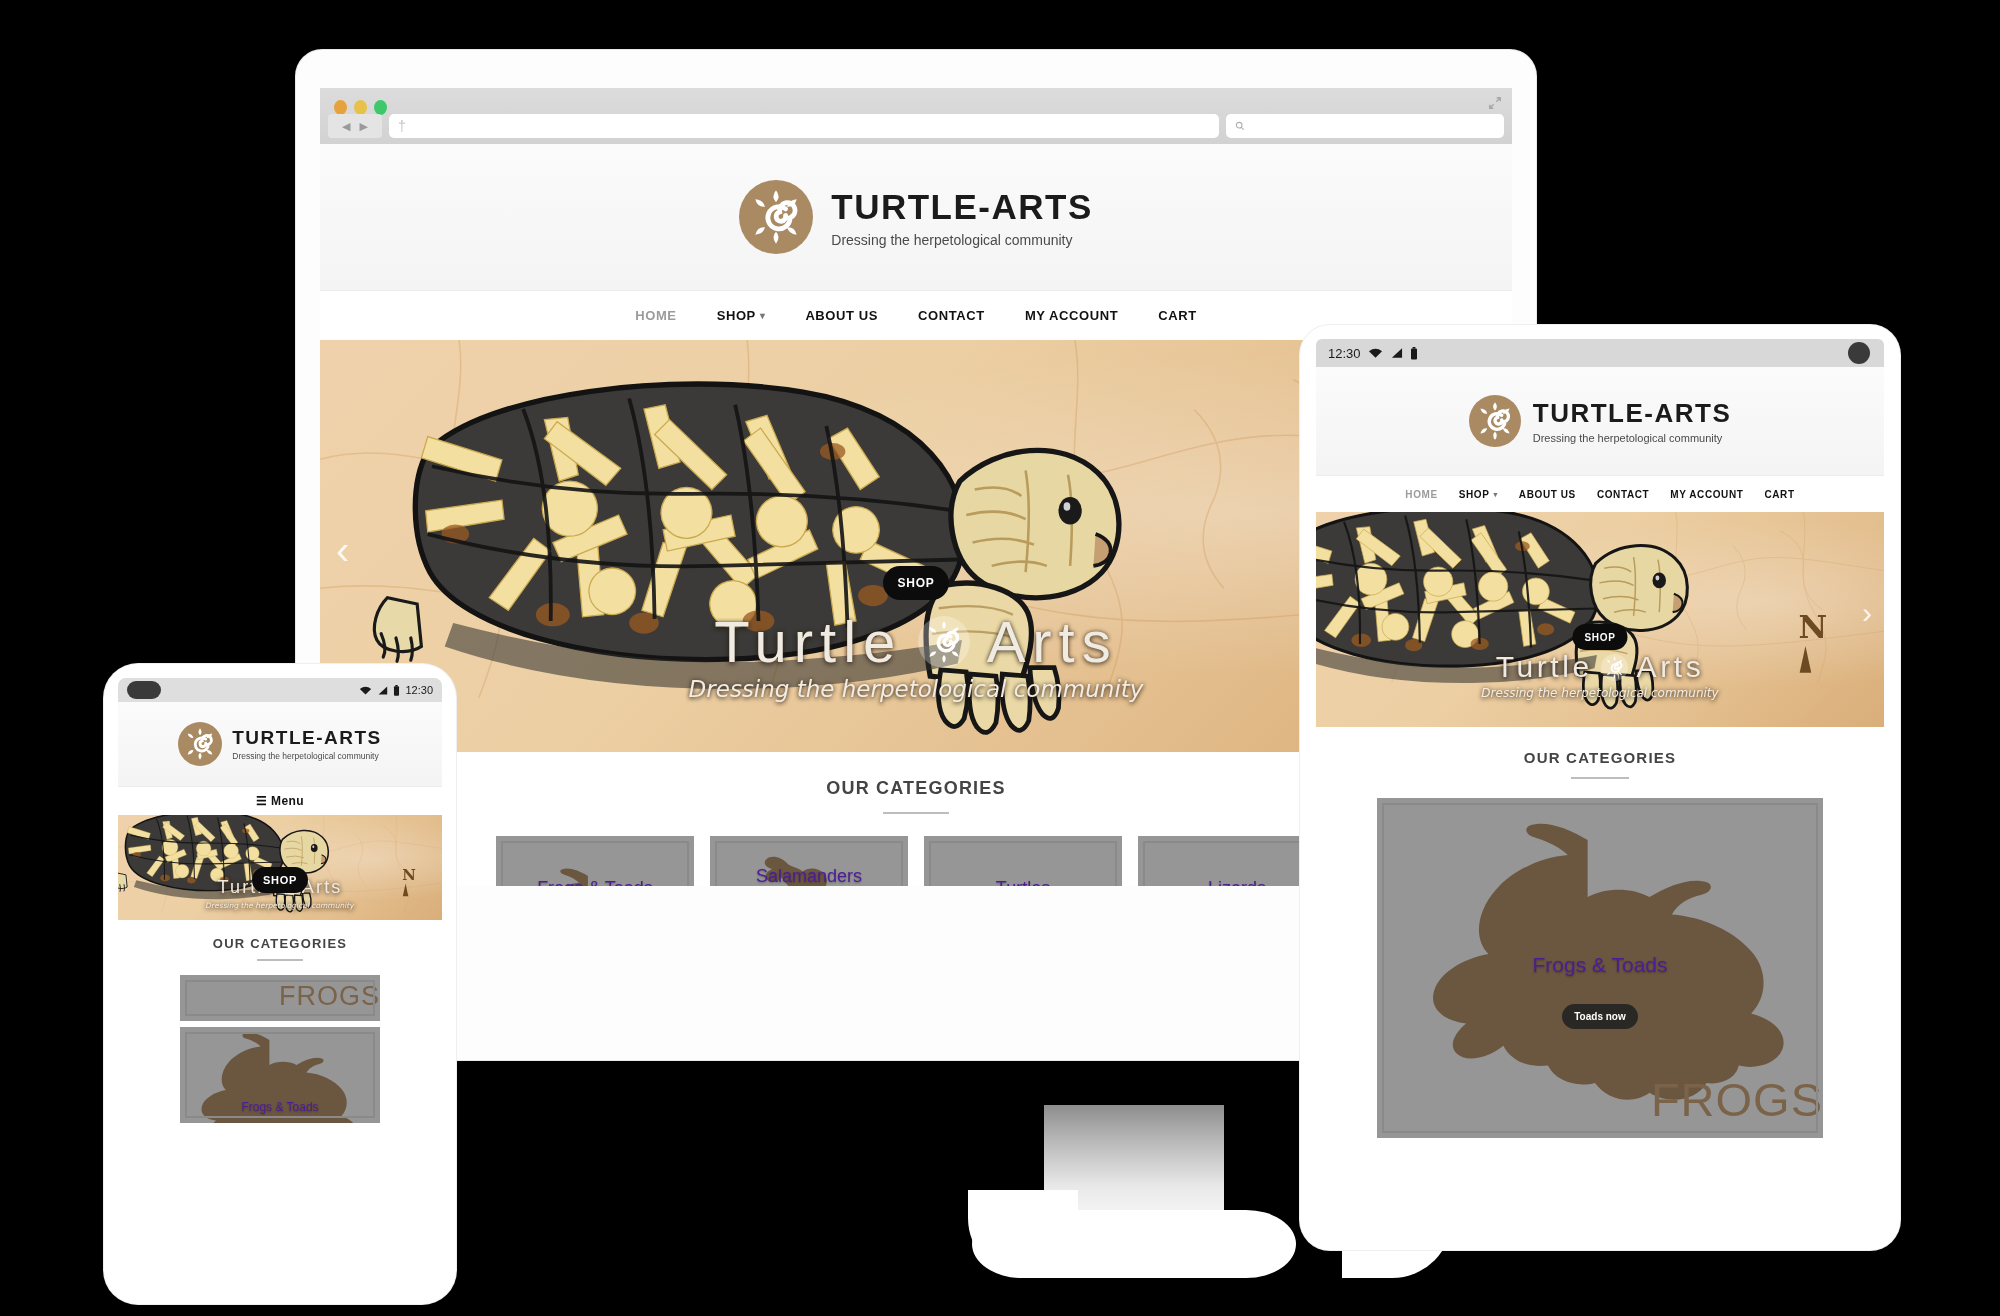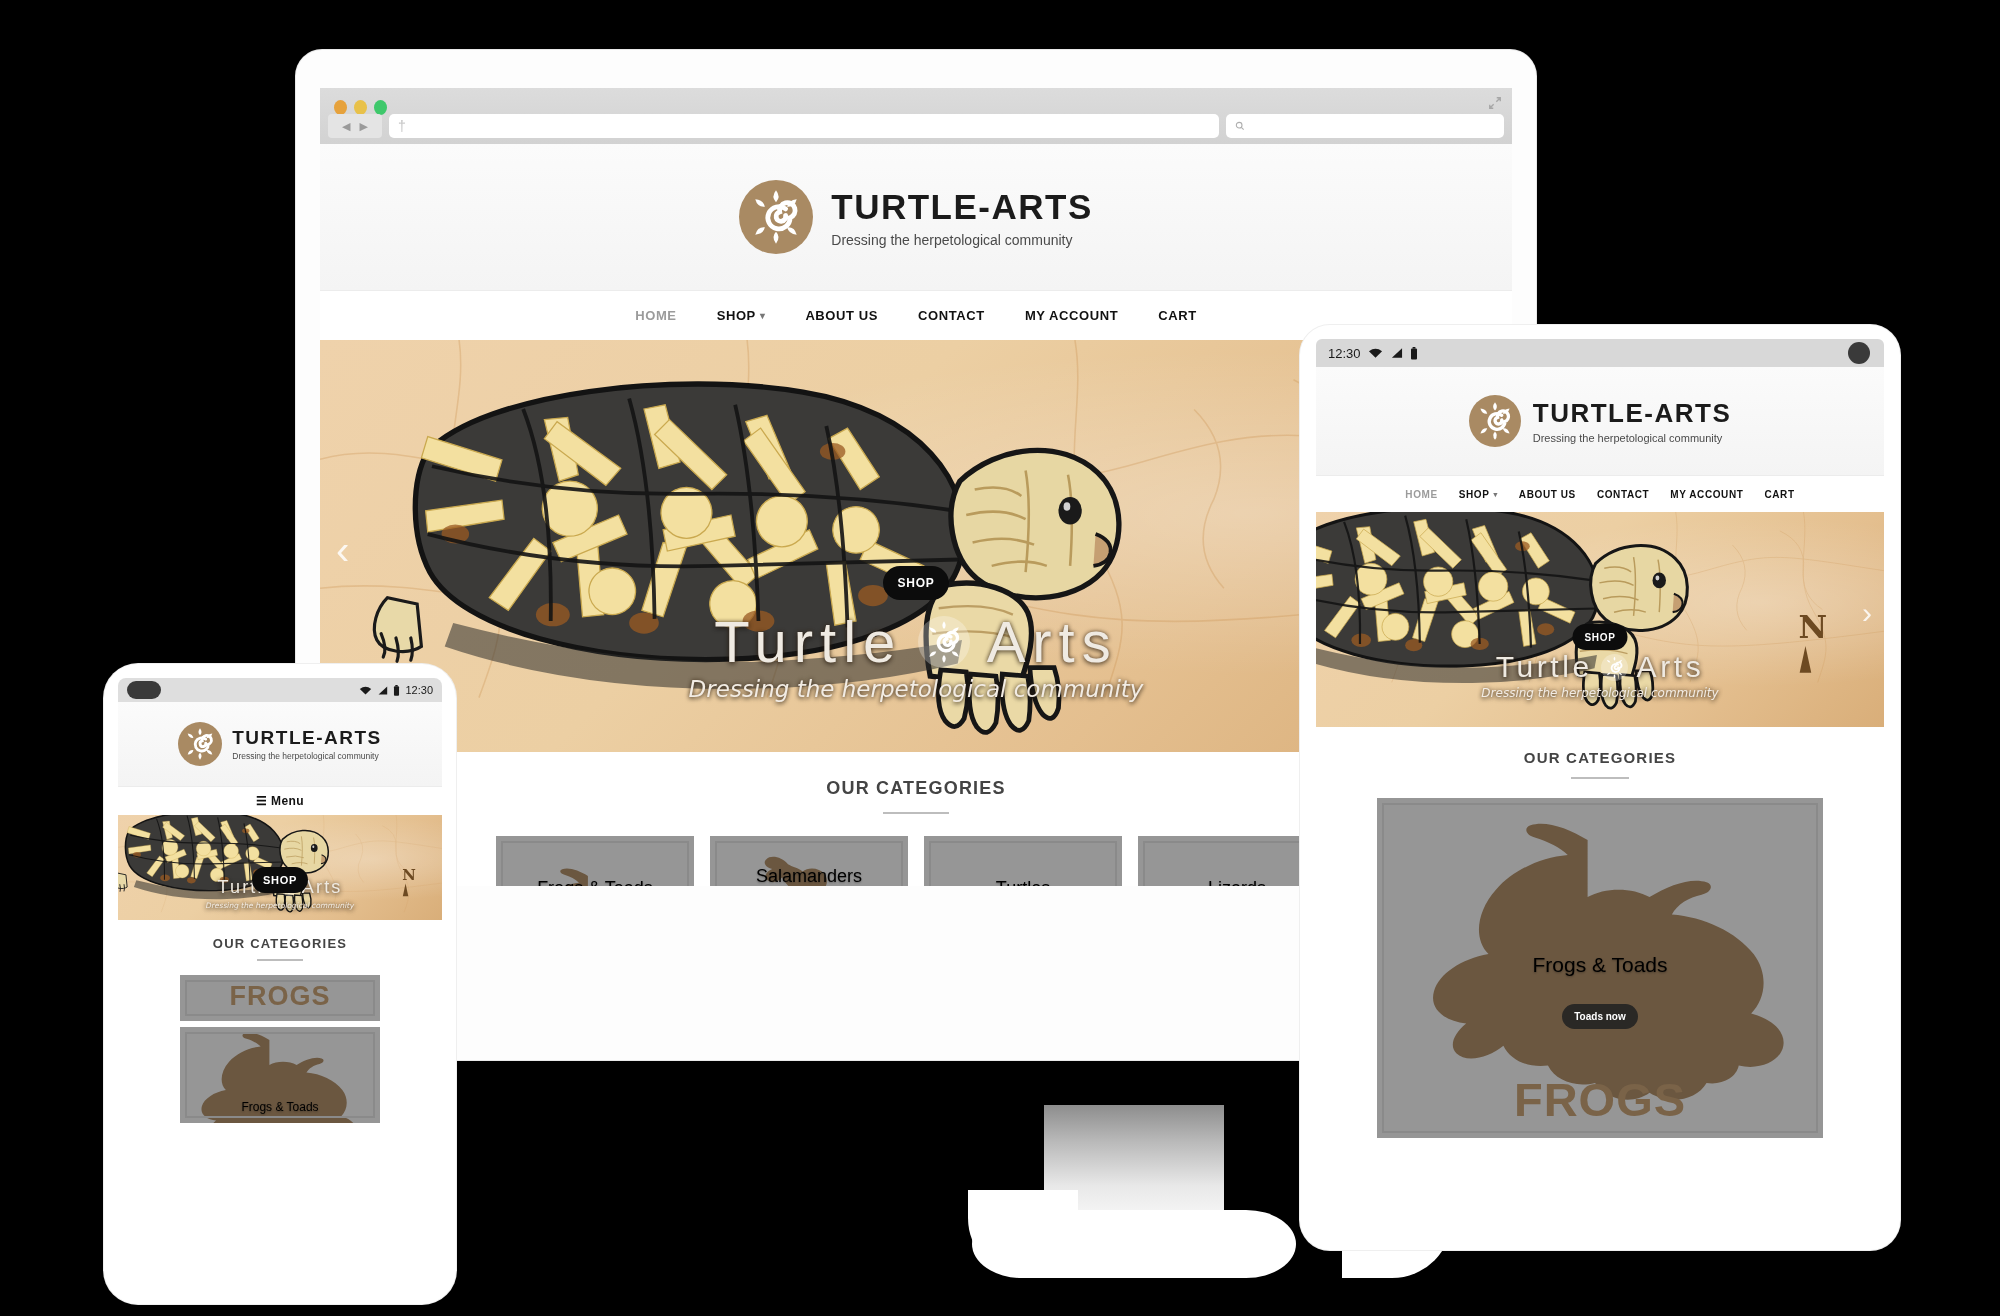--- a/index.html
+++ b/index.html
@@ -121,29 +121,29 @@
   .cats-title { font-weight: bold; letter-spacing: 1.2px; color: #444; }
   .cats-rule { height: 2px; background: #bdbdbd; margin: 0 auto; }
   .cats-row { display: flex; justify-content: center; }
   .cat-card {
     position: relative; background: #969696; overflow: hidden; flex: 0 0 auto;
   }
   .cat-card::after {
     content: ""; position: absolute; inset: 5px; border: 2px solid #8a8a8a; pointer-events: none;
   }
   .cat-label {
-    position: absolute; left: 0; right: 0; color: #000000; text-align: center; line-height: 1.12;
+    position: absolute; left: 0; right: 0; color: #4c1d95; text-align: center; line-height: 1.12;
     text-shadow: 0 1px 2px rgba(0,0,0,.3);
   }
   .cat-silhouette { position: absolute; inset: 0; }
   .shopnow-btn {
     position: absolute; background: #2a2825; color: #fff; border-radius: 999px;
     font-weight: bold; display: flex; align-items: center; justify-content: center;
   }
-  .frogs-word { position: absolute; left: 0; right: 0; text-align: center; color: #7a6348; font-weight: bold; letter-spacing: 1px; }
+  .frogs-word { position: absolute; left: 0; right: 0; text-align: right; color: #7a6348; font-weight: normal; letter-spacing: 1px; }
 
   
   #tablet {
     position: absolute; left: 1300px; top: 325px;
     width: 600px; height: 925px;
     background: #fff; border-radius: 30px;
     box-shadow: 0 0 0 1px #efefef;
     padding: 14px 16px;
   }
   .tab-screen {

